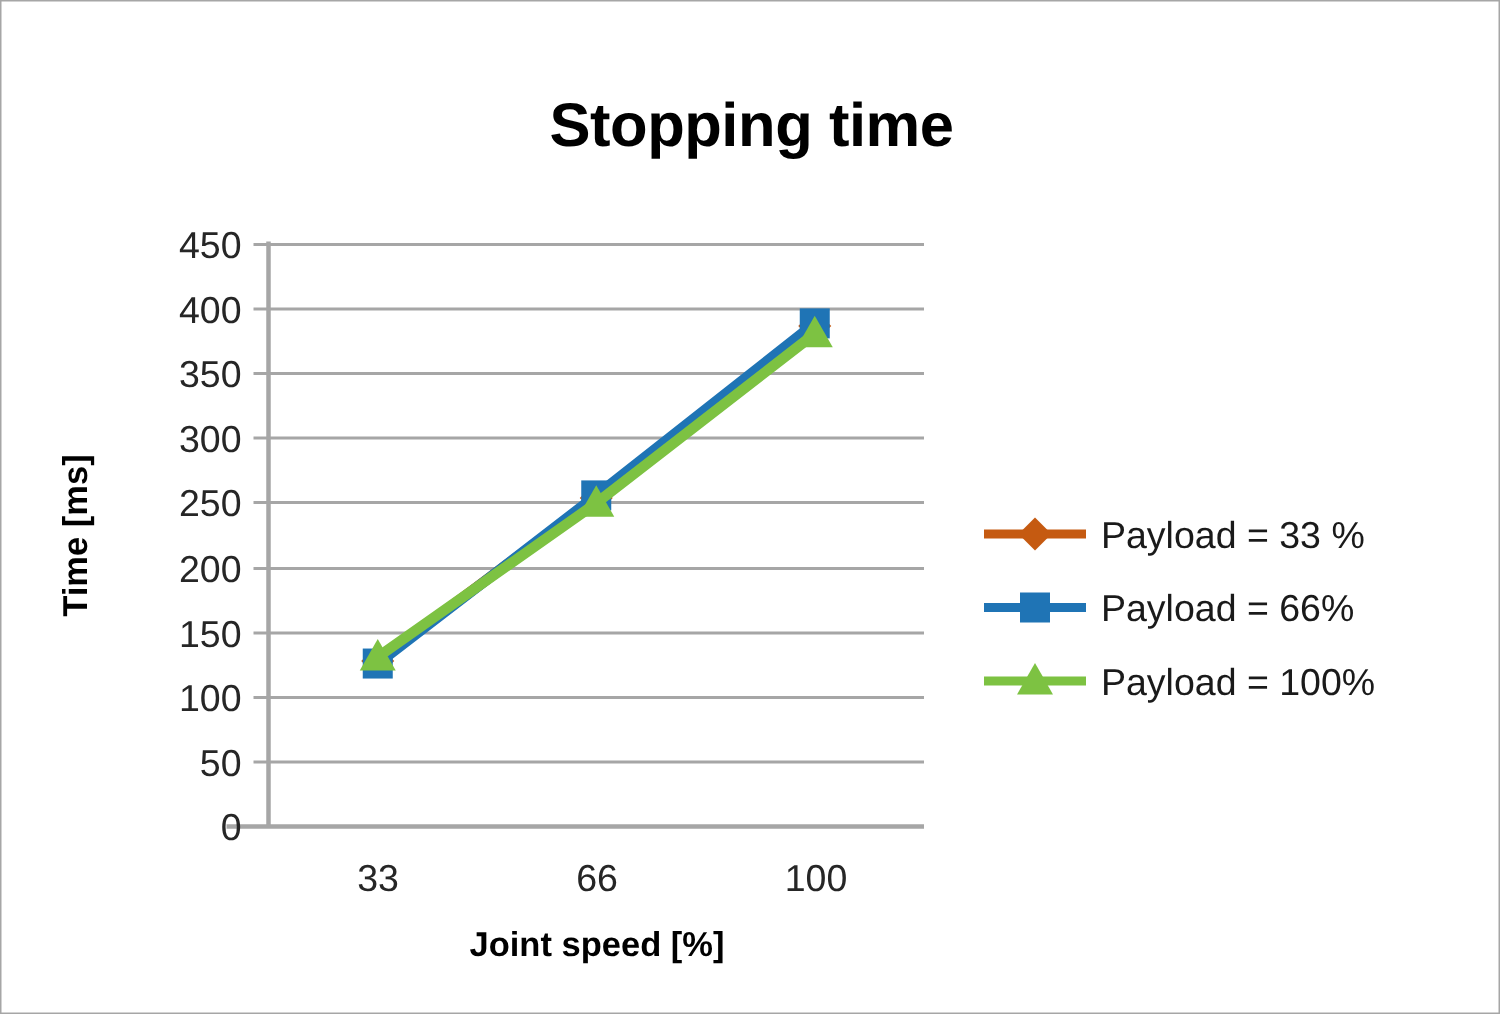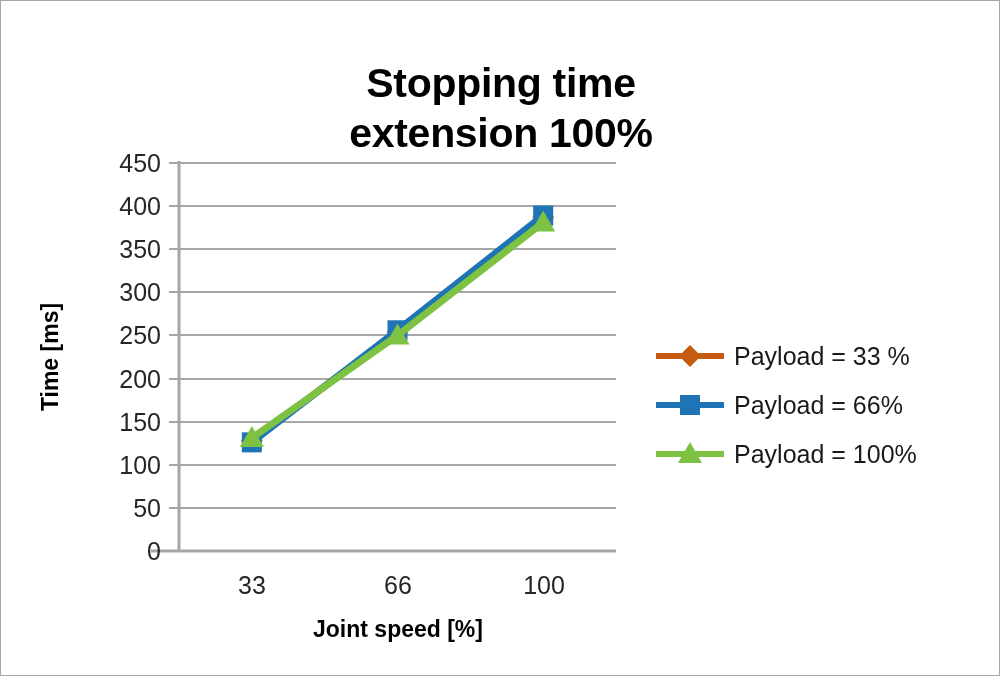--- a/index.html
+++ b/index.html
@@ -78,21 +78,20 @@
 </style>
 </head>
 <body>
 
 <div id="screenshot">
 
   <div class="chart-canvas">
 
     <div class="chart-title-block">
       <div class="chart-title-line">Stopping time</div>
-      <div class="chart-title-line">extension 100%</div>
     </div>
 
     <svg class="plot" viewBox="0 0 1000 676">
 
       <g>
         <line class="gridline" x1="178" y1="162" x2="615" y2="162"></line>
         <line class="gridline" x1="178" y1="205" x2="615" y2="205"></line>
         <line class="gridline" x1="178" y1="248" x2="615" y2="248"></line>
         <line class="gridline" x1="178" y1="291" x2="615" y2="291"></line>
         <line class="gridline" x1="178" y1="334" x2="615" y2="334"></line>

